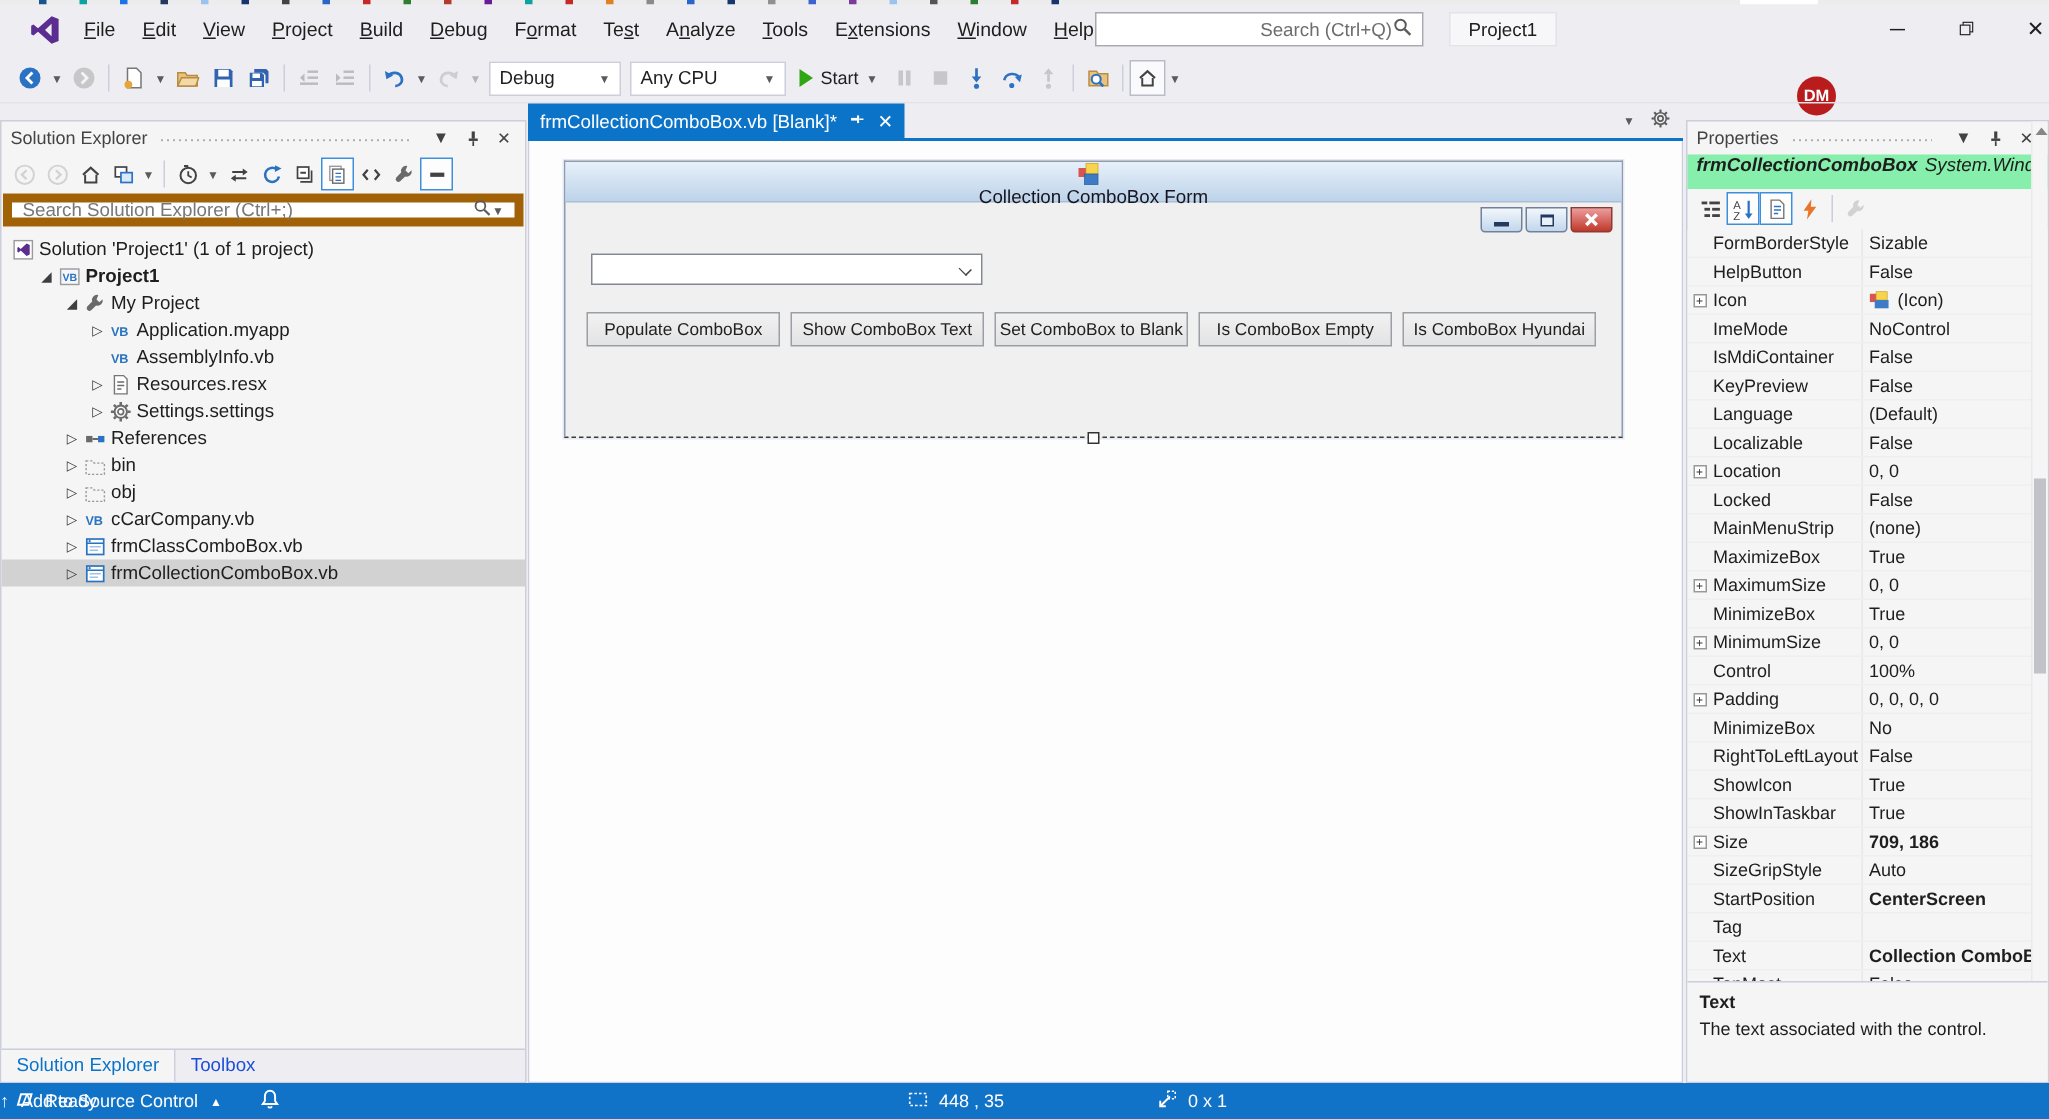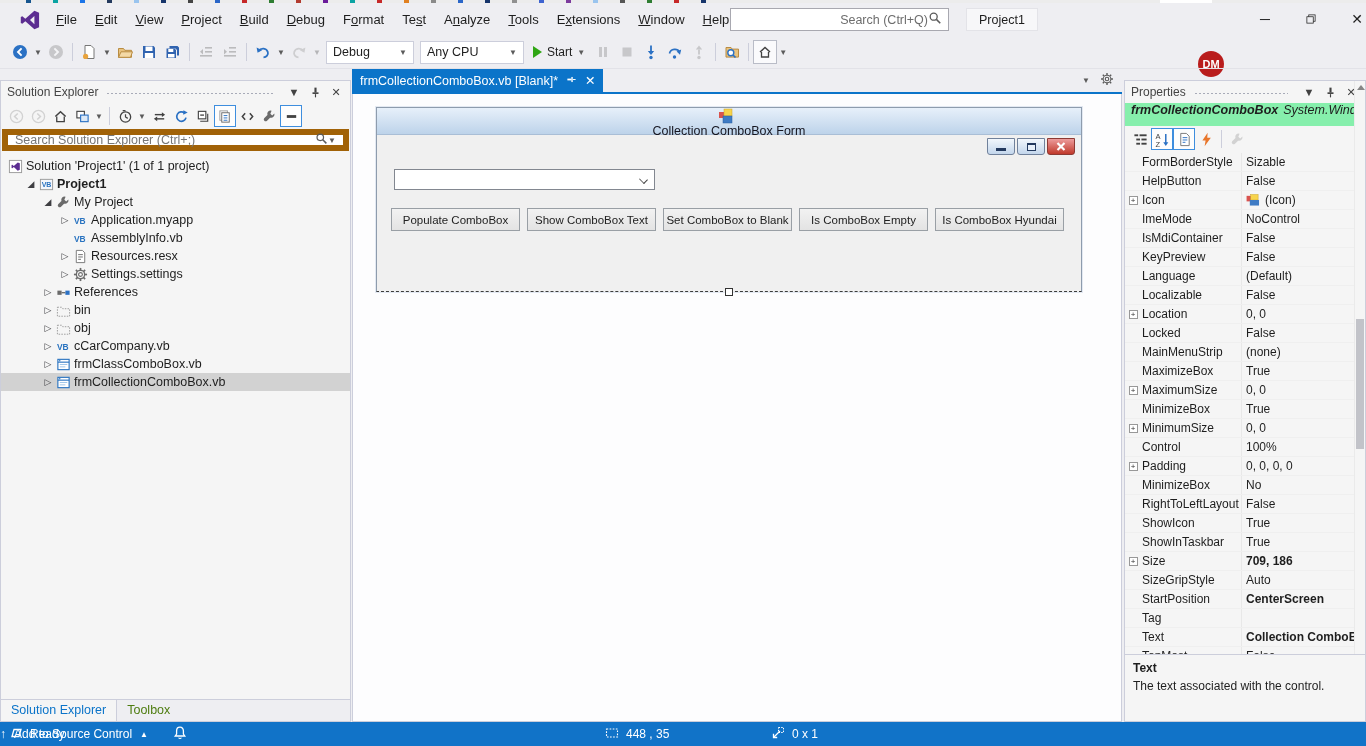--- a/index.html
+++ b/index.html
@@ -60,21 +60,21 @@
   #tree { position:absolute; top:72px; bottom:22px; left:0; right:0; overflow:hidden; padding-top:4px; }
   .trow { height:18px; display:flex; align-items:center; font-size:12.5px; white-space:nowrap; }
   .trow.sel { background:#D2D2D2; }
   .texp { width:14px; flex:none; font-size:9px; color:#3E3E42; display:flex; justify-content:center; }
   .ticon { width:17px; flex:none; display:flex; justify-content:center; }
   .ticon svg { width:15px; height:15px; }
   .tlabel { padding-left:2px; }
   .tlabel.b { font-weight:bold; }
 
   #se-tabs { position:absolute; bottom:0; left:0; right:0; height:22px; display:flex; background:#EEEEF2; border-top:1px solid #CCCEDB; }
-  .se-tab { padding:3px 10px 0; font-size:12.5px; color:#4d7c0f; }
+  .se-tab { padding:3px 10px 0; font-size:12.5px; color:#1d4ed8; }
   .se-tab.active { background:#F5F5F5; color:#0B74C9; border-right:1px solid #CCCEDB; }
 
   
   #tabstrip { position:absolute; top:-11px; left:-1px; right:-1px; height:23px; display:flex; background:#EEEEF2; }
   #doc-tab { background:#0B74C9; color:#FFF; display:flex; align-items:center; padding:0 8px; gap:8px; font-size:12.5px; }
   #tabstrip-right { margin-left:auto; display:flex; align-items:center; gap:10px; padding-right:8px; color:#5B5B5B; }
   #tab-underline { position:absolute; top:12px; left:-1px; right:-1px; height:2px; background:#0B74C9; }
   #canvas { position:absolute; top:14px; left:0; right:0; bottom:0; background:#FDFDFE; }
 
   

